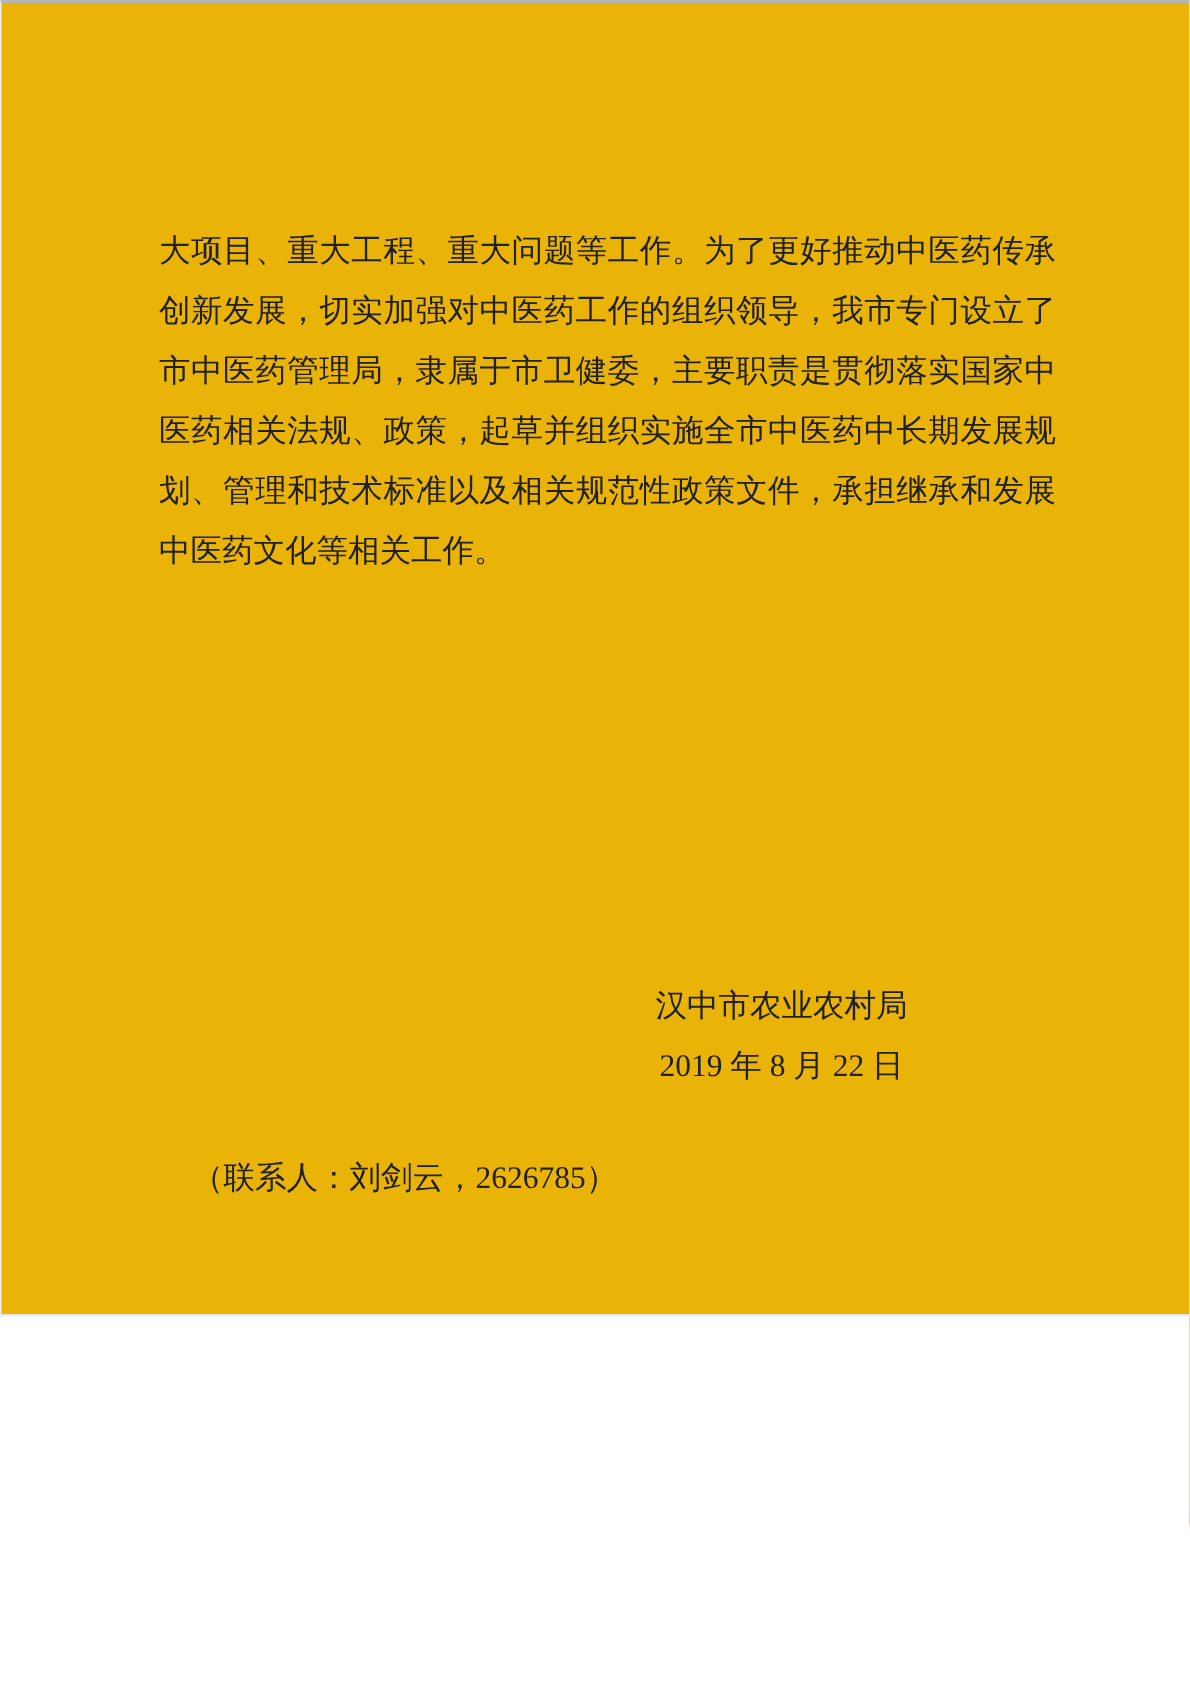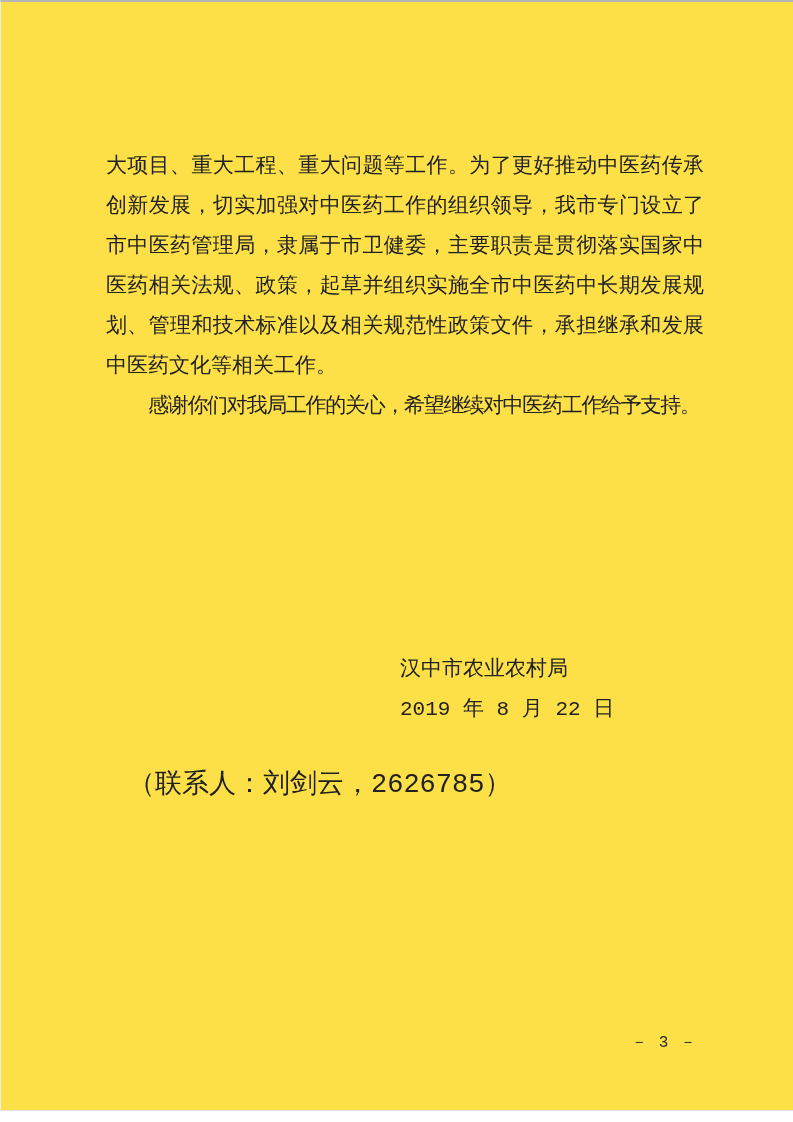--- a/index.html
+++ b/index.html
@@ -3,27 +3,27 @@
 <meta charset="utf-8">
 <style>
   html, body {
     margin: 0;
     padding: 0;
     background: #ffffff;
   }
   .page {
     position: relative;
     width: 793px;
-    height: 1111px;
+    height: 877px;
     box-sizing: border-box;
-    background: #fde047;
+    background: #eab308;
     border-top: 2px solid #b5b5b5;
     border-left: 1px solid #ececec;
     border-bottom: 1px solid #e2e2e2;
-    font-family: Liberation Mono, monospace;
+    font-family: Liberation Serif, serif;
     color: #212121;
     overflow: hidden;
   }
   .document-body {
     position: absolute;
     left: 105px;
     top: 145px;
     width: 598px;
     font-size: 21px;
     line-height: 40px;
@@ -38,48 +38,48 @@
     text-indent: 2em;
   }
   .para-tight {
     letter-spacing: -1.3px;
   }
   .signature {
     position: absolute;
     left: 399px;
     top: 648px;
     width: 242px;
+    text-align: center;
     font-size: 21px;
     line-height: 40px;
   }
   .contact {
     position: absolute;
     left: 127px;
     top: 763px;
-    font-size: 27px;
+    font-size: 21px;
     line-height: 40px;
   }
   .page-number {
     position: absolute;
     right: 96px;
     top: 1031px;
     font-size: 16px;
     line-height: 20px;
     letter-spacing: 1px;
     color: #2a2a2a;
   }
 </style>
 </head>
 <body>
 
 <div class="page">
 
   <div class="document-body">
     <p class="para">大项目、重大工程、重大问题等工作。为了更好推动中医药传承创新发展，切实加强对中医药工作的组织领导，我市专门设立了市中医药管理局，隶属于市卫健委，主要职责是贯彻落实国家中医药相关法规、政策，起草并组织实施全市中医药中长期发展规划、管理和技术标准以及相关规范性政策文件，承担继承和发展中医药文化等相关工作。</p>
-    <p class="para para-indent para-tight">感谢你们对我局工作的关心，希望继续对中医药工作给予支持。</p>
   </div>
 
   <div class="signature">
     <div>汉中市农业农村局</div>
     <div>2019 年 8 月 22 日</div>
   </div>
 
   <div class="contact">（联系人：刘剑云，2626785）</div>
 
   <div class="page-number">－ 3 －</div>

